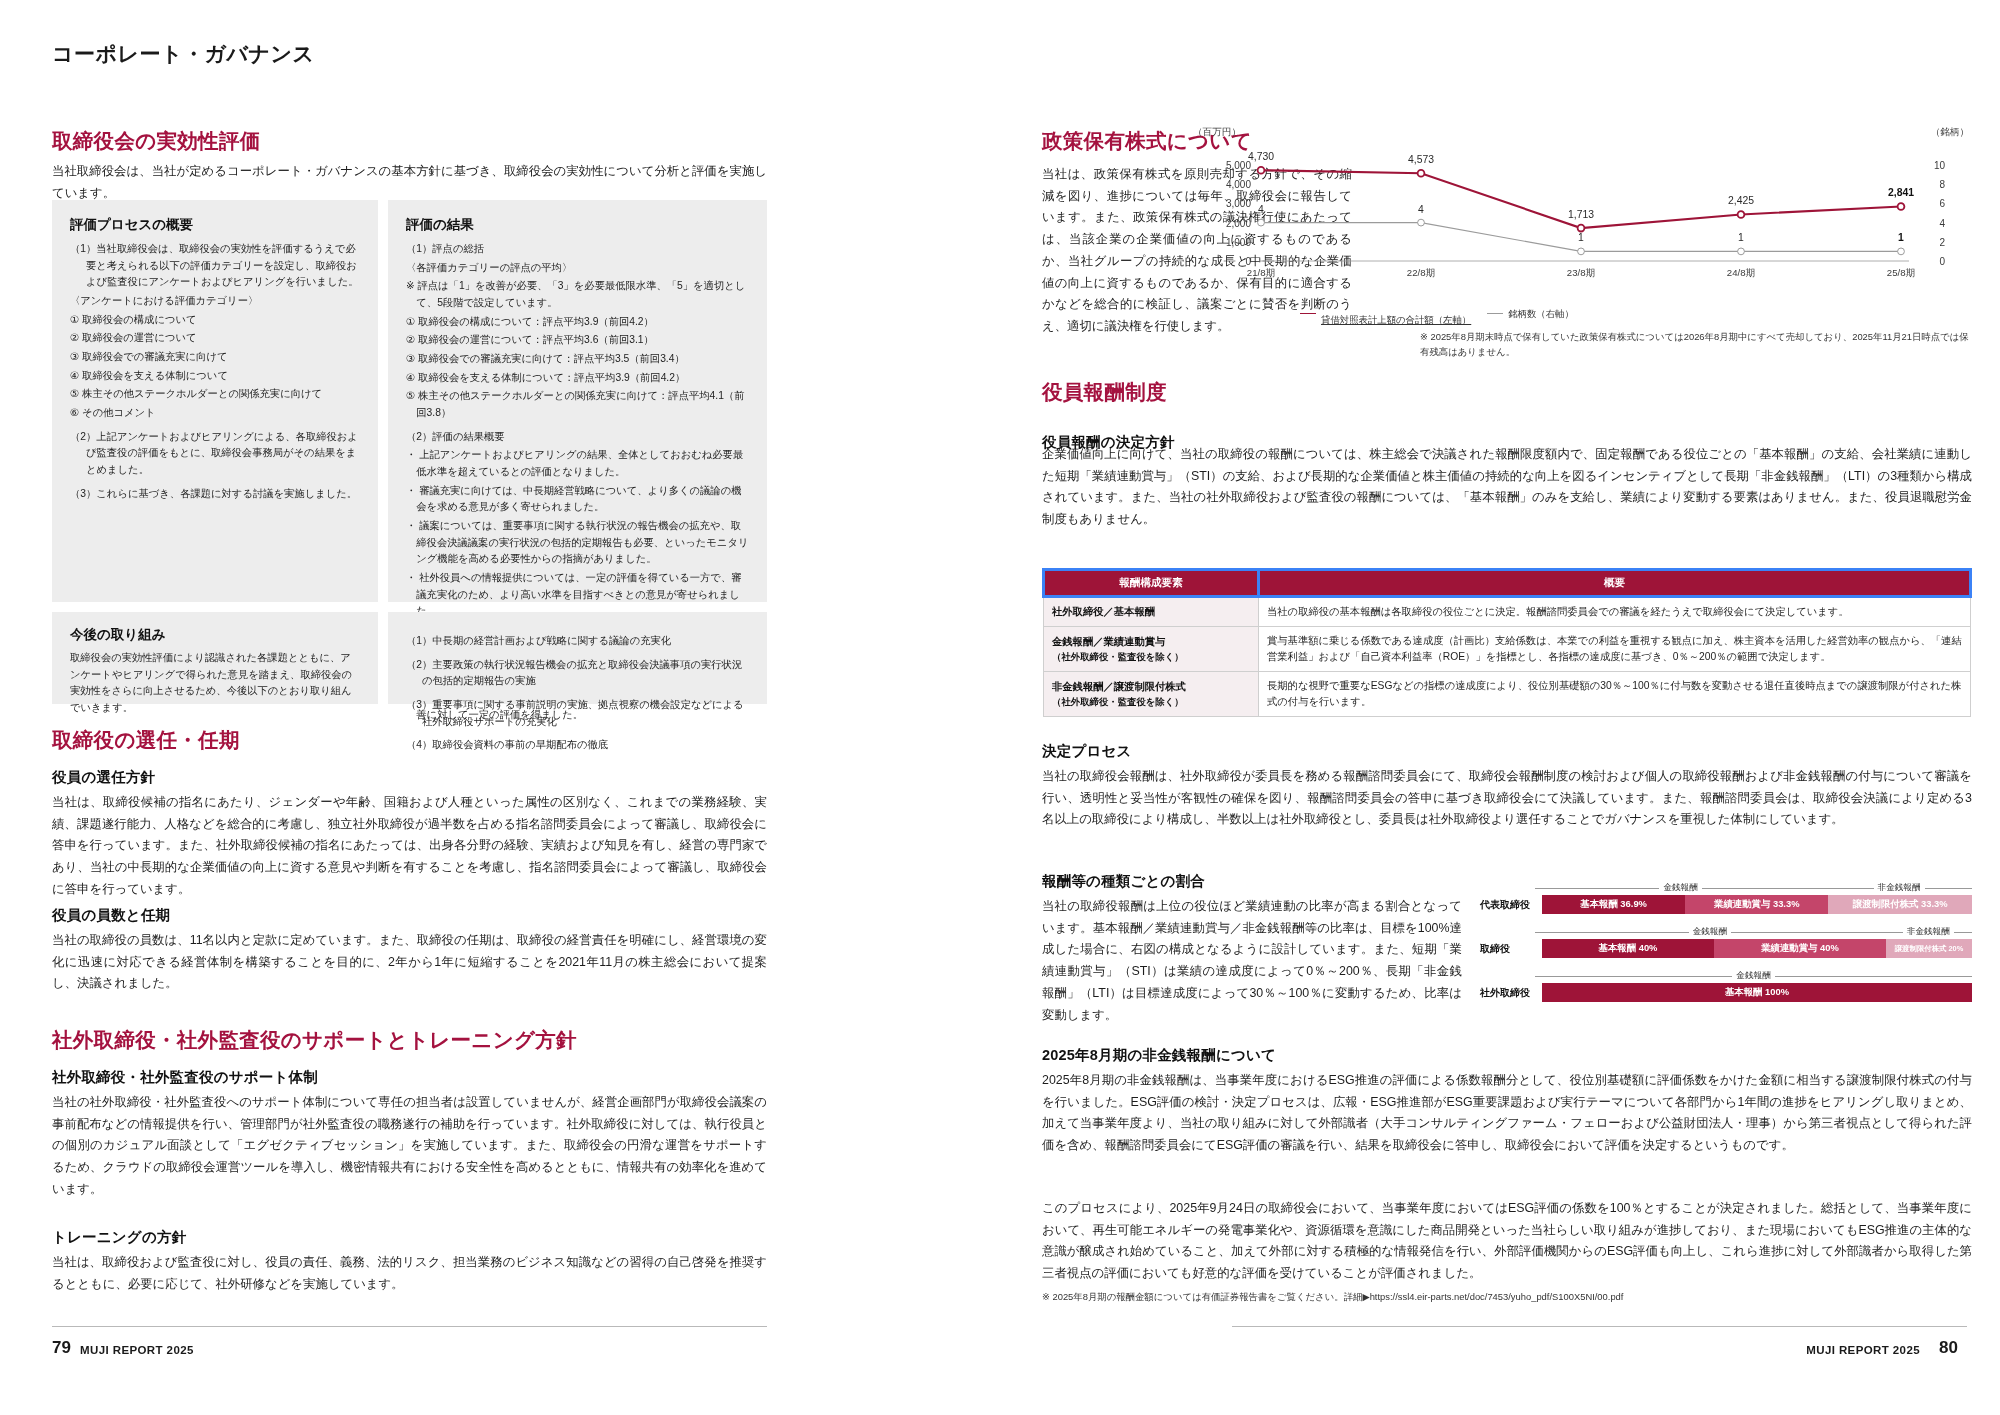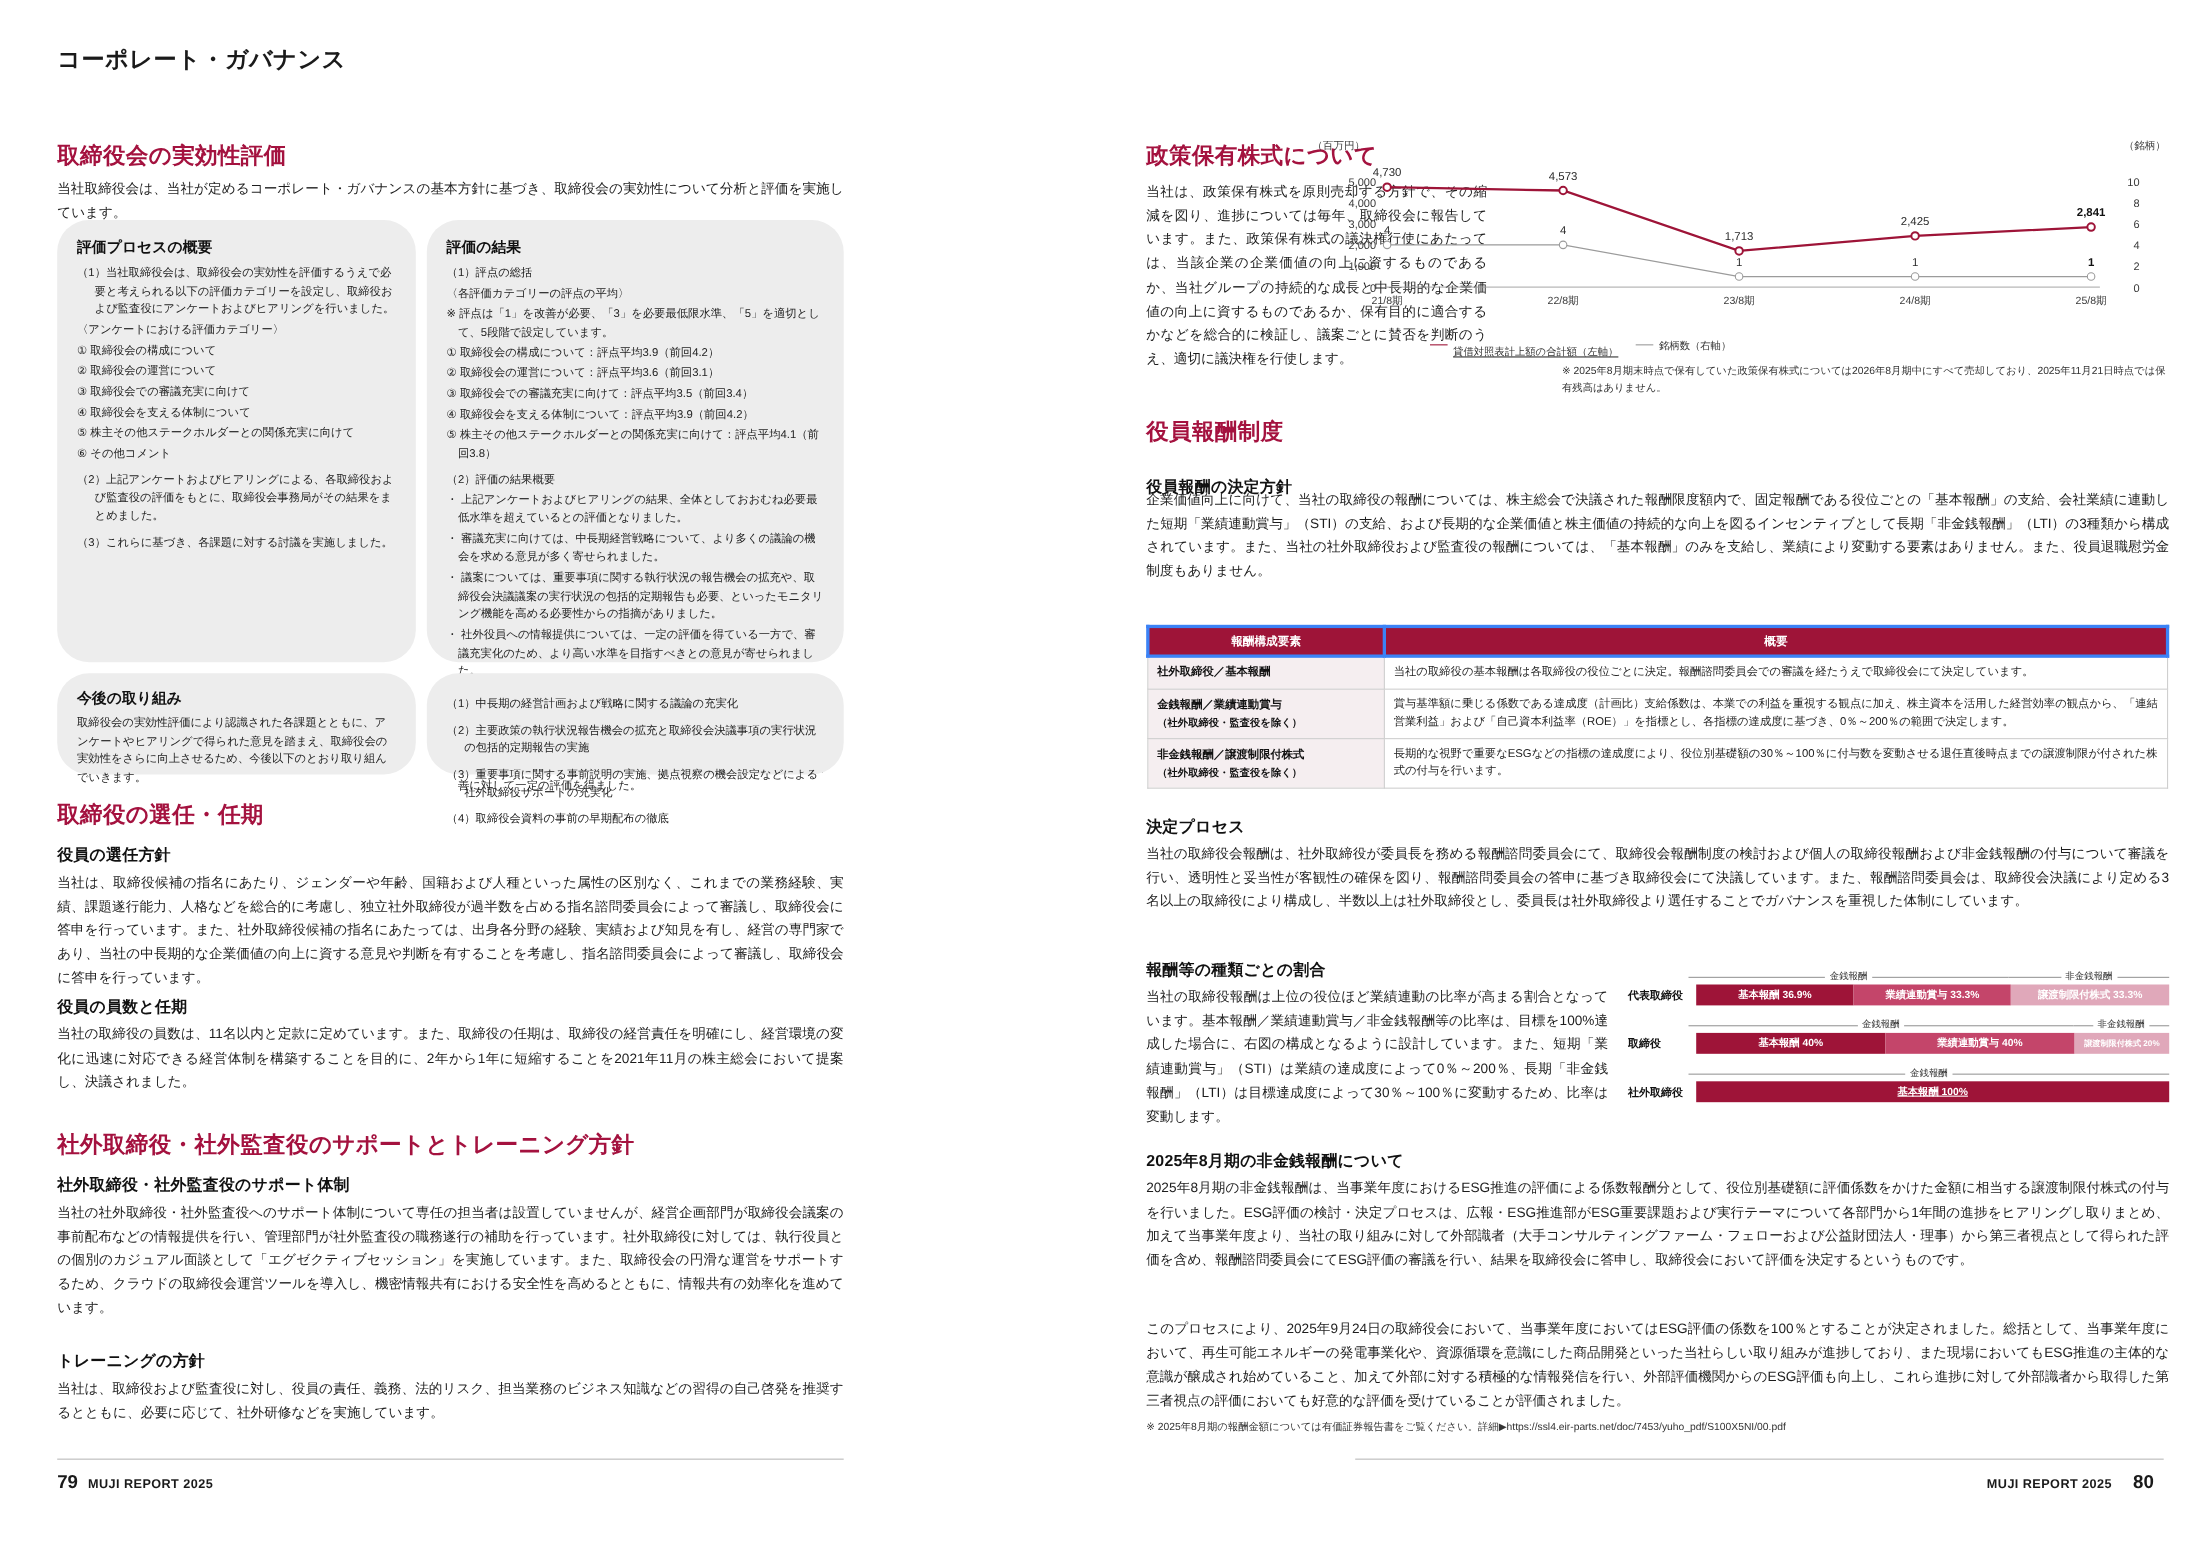--- a/index.html
+++ b/index.html
@@ -27,21 +27,21 @@
     color:#a4123f;font-weight:bold;font-size:20.5px;letter-spacing:.3px;
   }
   .h3{
     font-weight:bold;font-size:14.5px;color:#111;letter-spacing:.2px;
   }
   .body-t{
     font-size:12.4px;line-height:1.75;color:#1d1d1d;text-align:justify;
   }
 
   
-  .greybox{background:#ededed;border-radius:29px;}
+  .greybox{background:#ededed;}
   .boxtitle{font-weight:bold;font-size:13.5px;color:#111;margin-bottom:6px;}
   .boxtext{font-size:10.3px;line-height:1.62;color:#222;}
   .boxtext .ind{padding-left:1.55em;text-indent:-1.55em;}
   .boxtext .ind2{padding-left:1.0em;text-indent:-1.0em;}
   .boxtext p{margin:0 0 2px 0;}
   .boxtext .gap{margin-top:7px;}
 
   
   .chartwrap{position:absolute;}
   .axis-label{font-size:9.6px;color:#3a3a3a;}
@@ -302,21 +302,21 @@
             </div>
           </div>
           <div style="height: 9px;"></div>
           <div class="cap-row">
             <div style="width: 62px;"></div>
             <div class="cap-k" style="width: 100%;"><span>金銭報酬</span></div>
           </div>
           <div class="ratio-row">
             <div class="ratio-name">社外取締役</div>
             <div class="bars">
-              <div class="seg c1" style="width: 100%; text-decoration: underline;">基本報酬 100%</div>
+              <div class="seg c1" style="width: 100%;">基本報酬 100%</div>
             </div>
           </div>
           <div style="height: 9px;"></div>
         </div>
   </div>
 
   <div style="position:absolute;left:42px;top:1046px;" class="h3">2025年8月期の非金銭報酬について</div>
   <div style="position:absolute;left:42px;top:1070px;width:930px;" class="body-t">2025年8月期の非金銭報酬は、当事業年度におけるESG推進の評価による係数報酬分として、役位別基礎額に評価係数をかけた金額に相当する譲渡制限付株式の付与を行いました。ESG評価の検討・決定プロセスは、広報・ESG推進部がESG重要課題および実行テーマについて各部門から1年間の進捗をヒアリングし取りまとめ、加えて当事業年度より、当社の取り組みに対して外部識者（大手コンサルティングファーム・フェローおよび公益財団法人・理事）から第三者視点として得られた評価を含め、報酬諮問委員会にてESG評価の審議を行い、結果を取締役会に答申し、取締役会において評価を決定するというものです。</div>
   <div style="position:absolute;left:42px;top:1198px;width:930px;" class="body-t">このプロセスにより、2025年9月24日の取締役会において、当事業年度においてはESG評価の係数を100％とすることが決定されました。総括として、当事業年度において、再生可能エネルギーの発電事業化や、資源循環を意識にした商品開発といった当社らしい取り組みが進捗しており、また現場においてもESG推進の主体的な意識が醸成され始めていること、加えて外部に対する積極的な情報発信を行い、外部評価機関からのESG評価も向上し、これら進捗に対して外部識者から取得した第三者視点の評価においても好意的な評価を受けていることが評価されました。</div>
   <div style="position:absolute;left:42px;top:1290px;width:930px;" class="note">※ 2025年8月期の報酬金額については有価証券報告書をご覧ください。詳細▶https://ssl4.eir-parts.net/doc/7453/yuho_pdf/S100X5NI/00.pdf</div>

